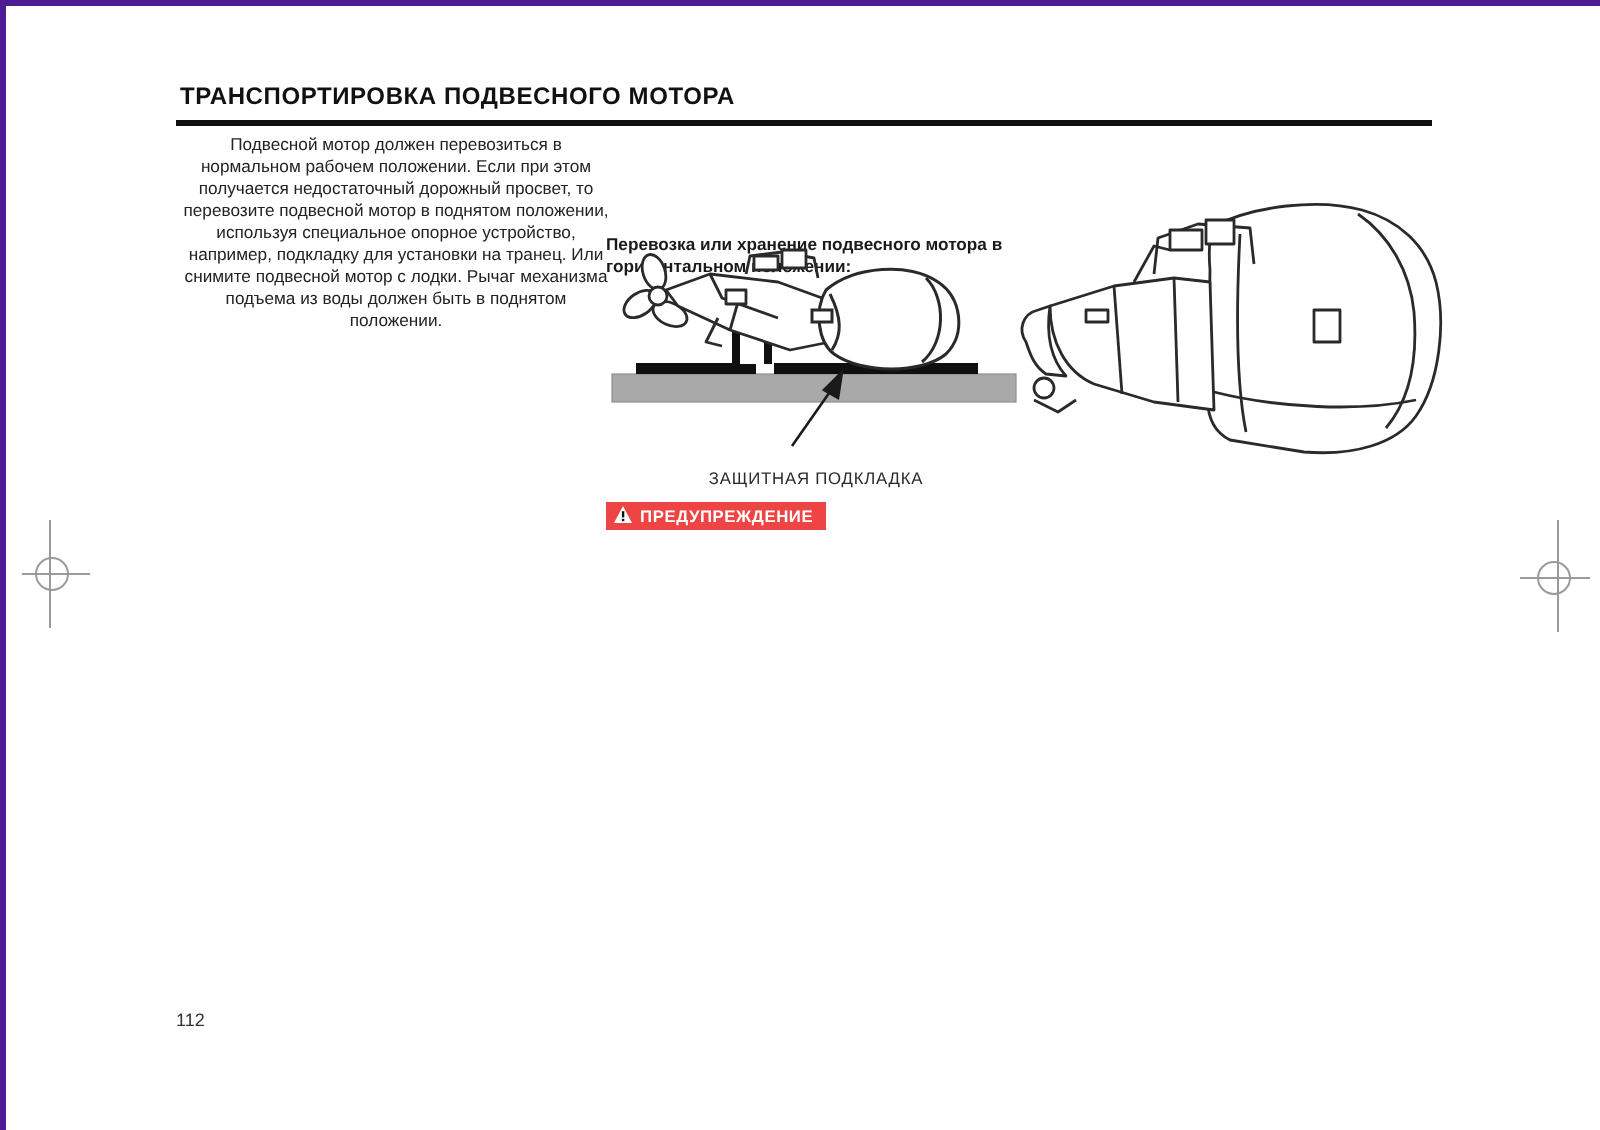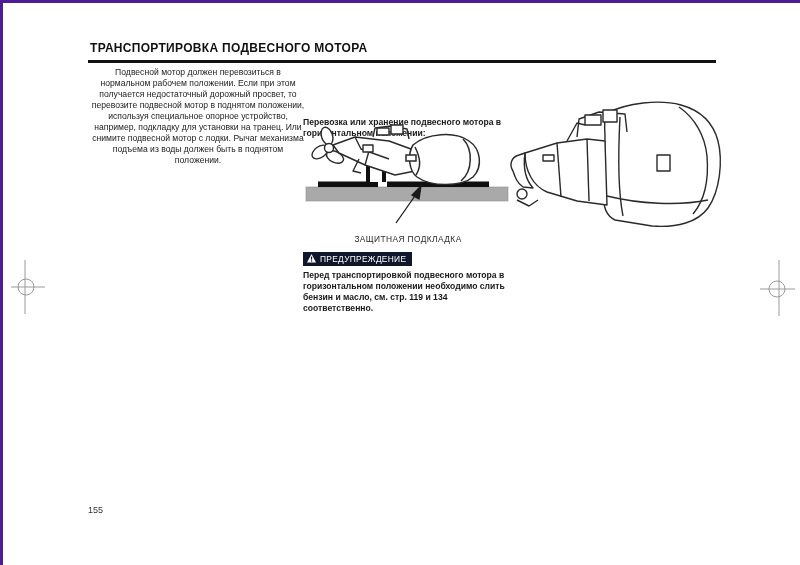--- a/index.html
+++ b/index.html
@@ -22,22 +22,22 @@
   .mid-head{left:300px;width:212px;font-size:8.6px;line-height:10.5px;font-weight:700;color:#1a1a1a;}
   .mid-head-1{top:82px;margin-top:32px;}
   .mid-head-2{top:103px;}
   .fig1{left:300px;top:112px;width:210px;height:112px;}
   .fig1-caption{
     left:300px;top:231px;width:210px;text-align:center;
     font-size:8.4px;letter-spacing:.4px;color:#2a2a2a;
   }
   .warning-box{left:300px;top:246px;width:214px;}
   .warning-label{
-    display:inline-flex;gap:4px;background:#0f172a;color:#ffffff;
-    font-size:8.4px;font-weight:400;letter-spacing:.3px;padding:2px 6px 2px 4px;
+    display:inline-flex;gap:4px;background:#ef4444;color:#ffffff;
+    font-size:8.4px;font-weight:700;letter-spacing:.3px;padding:2px 6px 2px 4px;
   }
   .warning-text{margin-top:3px;font-size:8.6px;line-height:11px;font-weight:700;color:#1a1a1a;width:214px;}
   .fig2{left:504px;top:92px;width:222px;height:140px;}
   .note{left:512px;top:243px;width:216px;}
   .page-number{left:85px;top:502px;font-size:9px;color:#333;}
   .reg-mark{color:#9a9a9a;}
   .reg-left{left:4px;top:253px;}
   .reg-right{left:751px;top:253px;}
 </style>
 </head>
@@ -106,21 +106,20 @@
 
   <div class="abs warning-box">
     <span class="warning-label">
       <svg width="9" height="9" viewBox="0 0 9 9">
         <path d="M4.5 0 L9 8.5 H0 Z" fill="#ffffff"></path>
         <rect x="3.95" y="2.6" width="1.2" height="3.1" fill="#101010"></rect>
         <rect x="3.95" y="6.4" width="1.2" height="1.2" fill="#101010"></rect>
       </svg>
       <span>ПРЕДУПРЕЖДЕНИЕ</span>
     </span>
-    <div class="warning-text">Перед транспортировкой подвесного мотора в горизонтальном положении необходимо слить бензин и масло, см. стр. 119 и 134 соответственно.</div>
   </div>
 
   <svg class="abs fig2" viewBox="0 0 222 140" width="222" height="140">
     <g stroke="#2a2a2a" fill="#ffffff" stroke-width="1.4" stroke-linejoin="round">
 
       <path d="M100,18 C120,8 152,4 174,10 C192,15 206,27 211,46 C216,66 213,96 201,113 C191,127 170,133 145,131 L108,125 C100,121 96,113 97,101 L98,40 C97,28 98,22 100,18 Z"></path>
       <path d="M113,22 C111,60 111,96 116,121" fill="none"></path>
       <path d="M172,12 C188,23 198,41 200,61 C202,86 197,106 186,119" fill="none"></path>
       <path d="M100,101 C132,109 172,111 201,105" fill="none"></path>
 
@@ -135,15 +134,15 @@
 
       <path d="M6,76 C2,70 4,62 12,60 L18,58 C16,72 18,84 26,93 L16,92 C10,88 8,82 6,76 Z"></path>
       <circle cx="15" cy="99" r="5"></circle>
       <path d="M10,105 L22,111 L31,105" fill="none"></path>
       <rect x="36" y="60" width="11" height="6"></rect>
       <rect x="150" y="60" width="13" height="16"></rect>
     </g>
   </svg>
 
 
-  <div class="abs page-number">155</div>
+  <div class="abs page-number">112</div>
 
 </div>
 
 </body></html>

